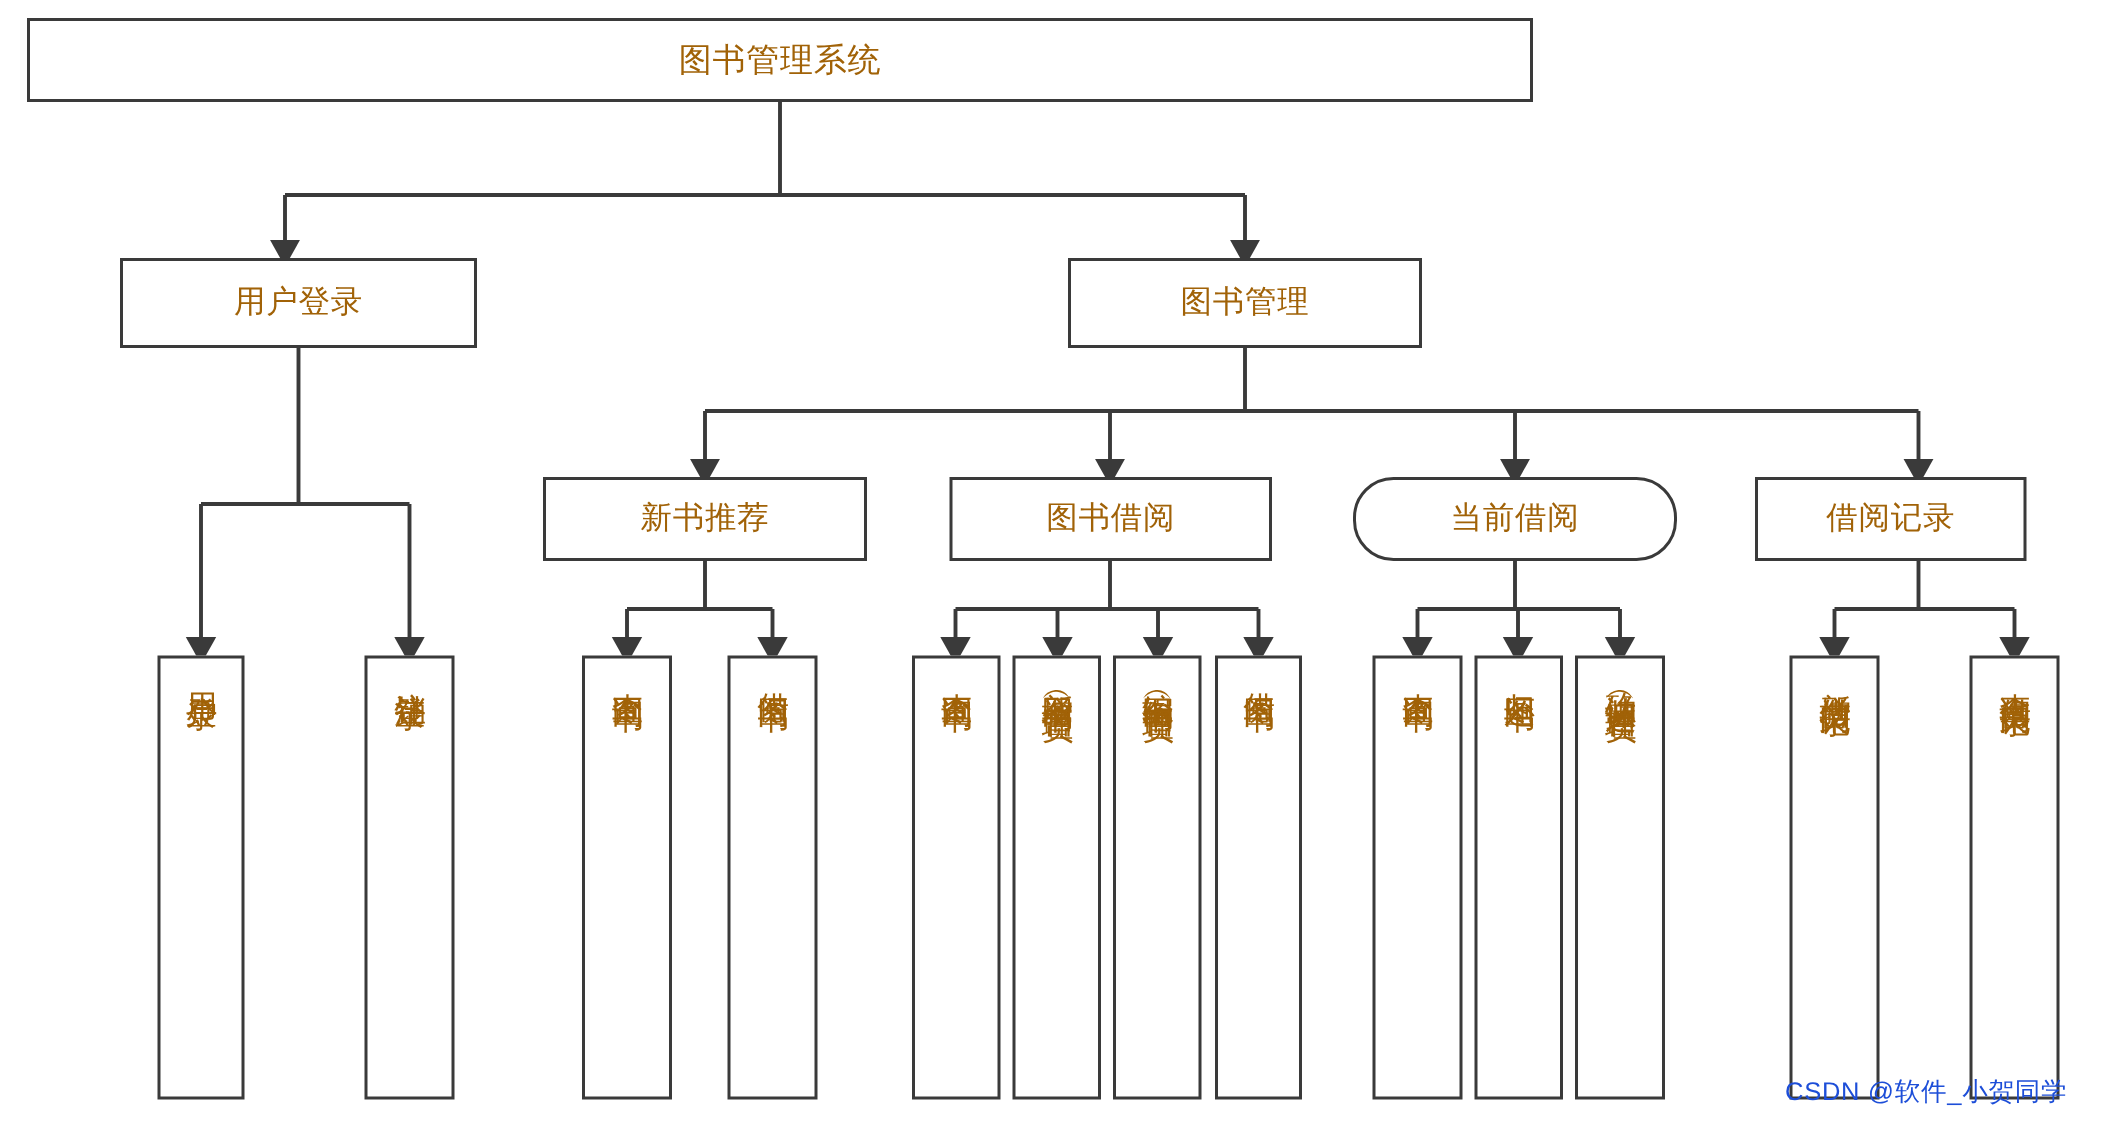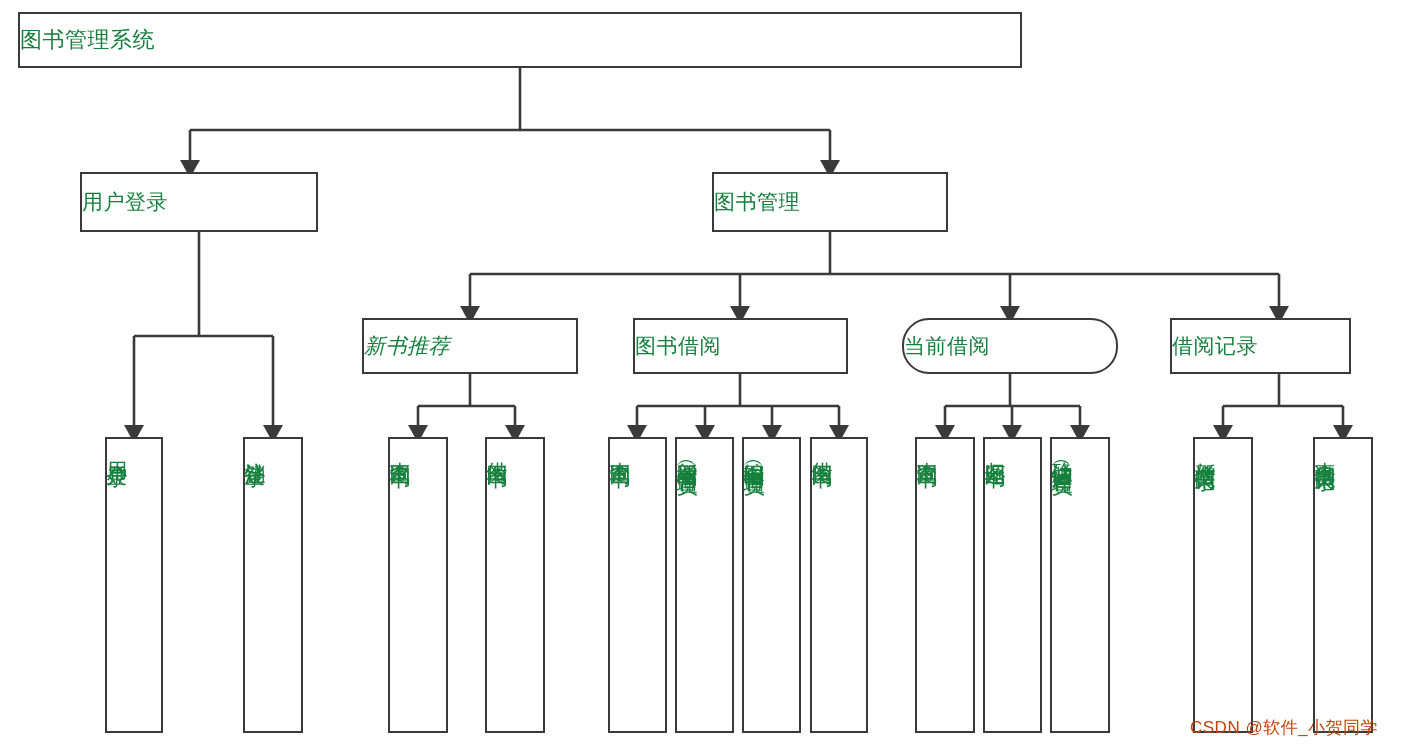--- a/index.html
+++ b/index.html
@@ -26,22 +26,22 @@
     height: 747px;
     pointer-events: none;
   }
   .node {
     position: absolute;
     box-sizing: border-box;
     background: #ffffff;
     border: 2px solid #3a3a3a;
     display: flex;
     align-items: center;
-    justify-content: flex-start;
-    color: #15803d;
+    justify-content: center;
+    color: #a16207;
     z-index: 2;
   }
   .node-label {
     display: block;
     text-align: center;
     line-height: 1.18;
     letter-spacing: 0.5px;
     white-space: nowrap;
   }
   
@@ -62,21 +62,21 @@
     text-orientation: upright;
     font-size: 21px;
     line-height: 1.0;
     letter-spacing: 2px;
     white-space: normal;
     max-height: 100%;
   }
   .watermark {
     position: absolute;
     font-size: 17px;
-    color: #c2410c;
+    color: #1d4ed8;
     letter-spacing: 0.5px;
     white-space: nowrap;
     z-index: 5;
     font-family: "Liberation Sans", "DejaVu Sans", sans-serif;
   }
 </style>
 </head>
 <body>
 
 <div id="diagram-canvas">
@@ -138,21 +138,21 @@
     <span class="node-label">图书管理系统</span>
   </div>
 
   <div class="node h" style="left:80px; top:172px; width:238px; height:60px;">
     <span class="node-label">用户登录</span>
   </div>
   <div class="node h" style="left:712px; top:172px; width:236px; height:60px;">
     <span class="node-label">图书管理</span>
   </div>
 
-  <div class="node h" style="left:362px; top:318px; width:216px; height:56px;font-style:italic;">
+  <div class="node h" style="left:362px; top:318px; width:216px; height:56px;">
     <span class="node-label">新书推荐</span>
   </div>
   <div class="node h" style="left:633px; top:318px; width:215px; height:56px;">
     <span class="node-label">图书借阅</span>
   </div>
   <div class="node h" style="left:902px; top:318px; width:216px; height:56px;border-radius:27px;">
     <span class="node-label">当前借阅</span>
   </div>
   <div class="node h" style="left:1170px; top:318px; width:181px; height:56px;">
     <span class="node-label">借阅记录</span>

